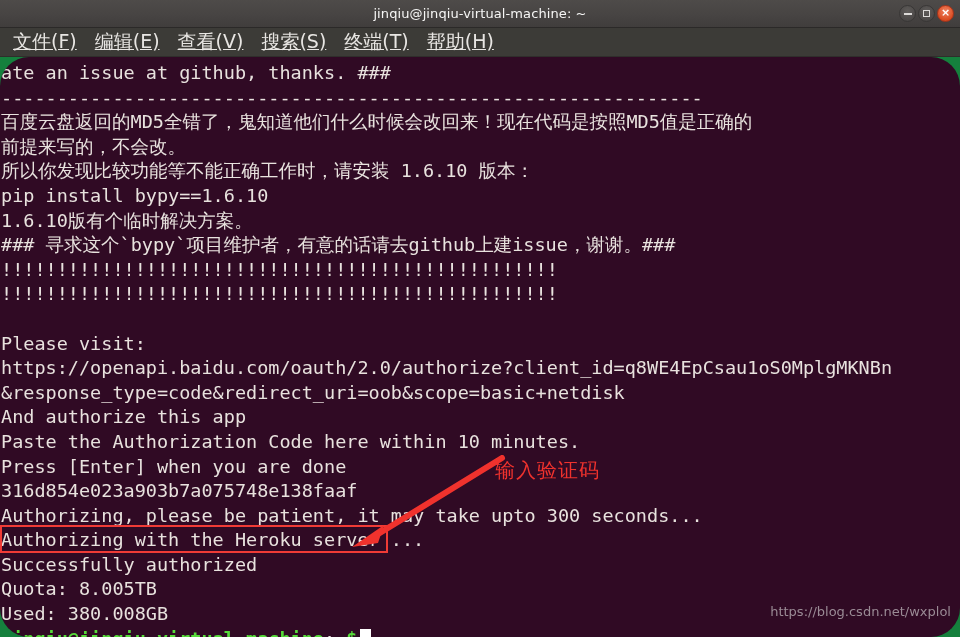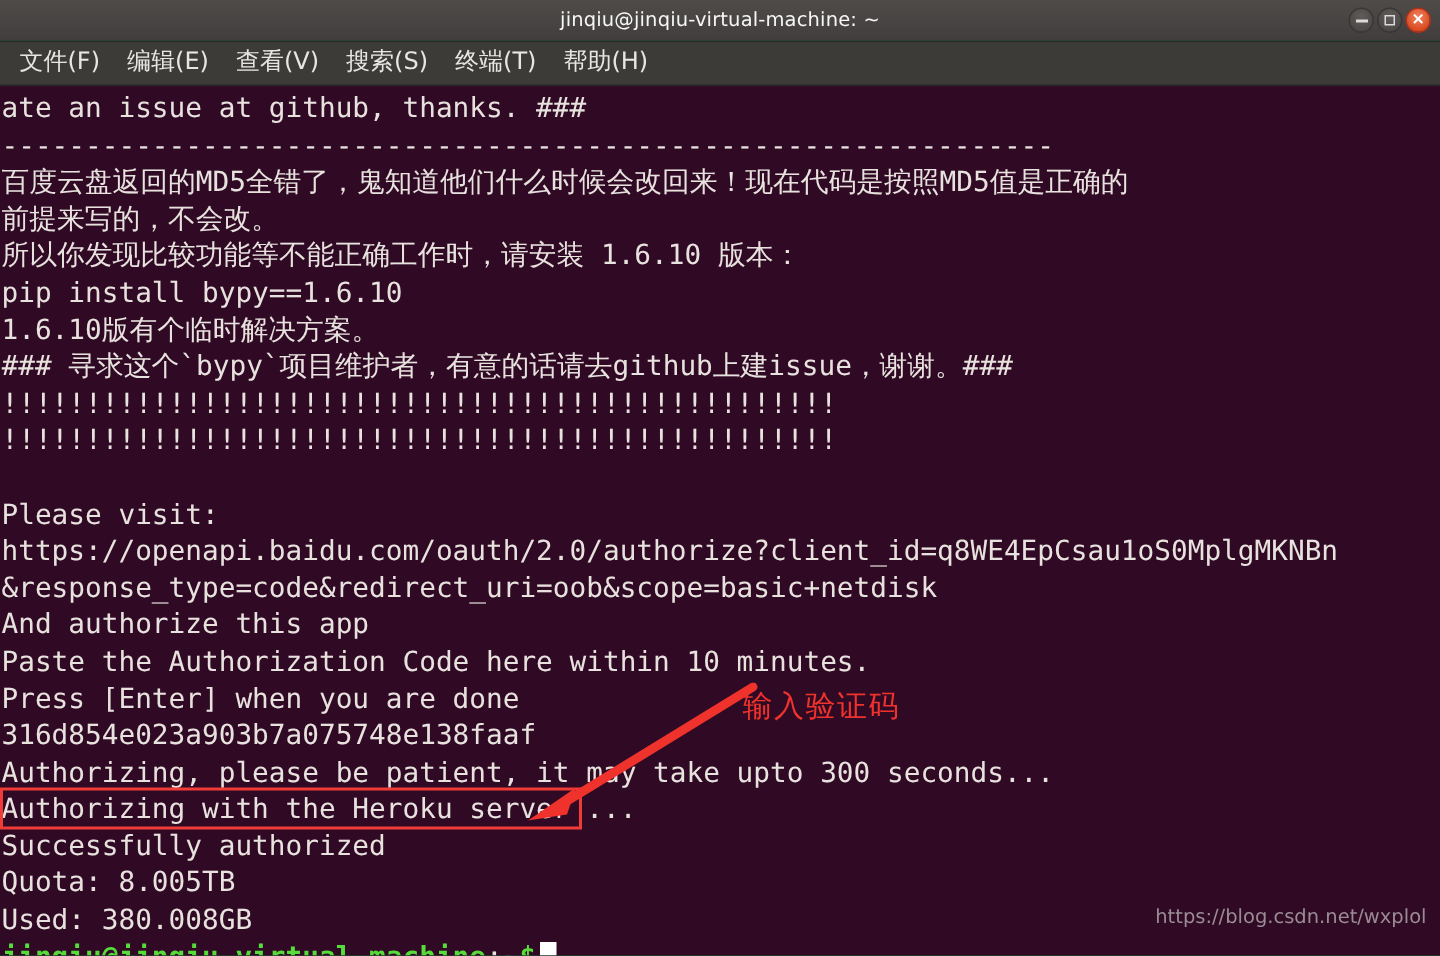--- a/index.html
+++ b/index.html
@@ -95,33 +95,35 @@
     background: #3c3b37;
     border-bottom: 1px solid #2f2e2b;
     box-sizing: border-box;
     display: flex;
     align-items: center;
     padding-left: 4px;
   }
   .menu-item {
     color: #e8e6e3;
     font-family: "DejaVu Sans", sans-serif;
-    font-size: 16px;
+    font-size: 19px;
     padding: 3px 9px 4px 9px;
     white-space: nowrap;
+    text-decoration: underline;
   }
 
   
   #terminal {
     position: absolute;
     left: 0; top: 57px;
     width: 960px;
     height: 580px;
     background: #300a24;
     overflow: hidden;
+    border-radius: 29px;
   }
   #termtext {
     position: absolute;
     left: 0; top: 0;
     width: 1200px;
     padding: 4px 0 0 1px;
     box-sizing: border-box;
   }
   .line {
     height: 24.6px;

